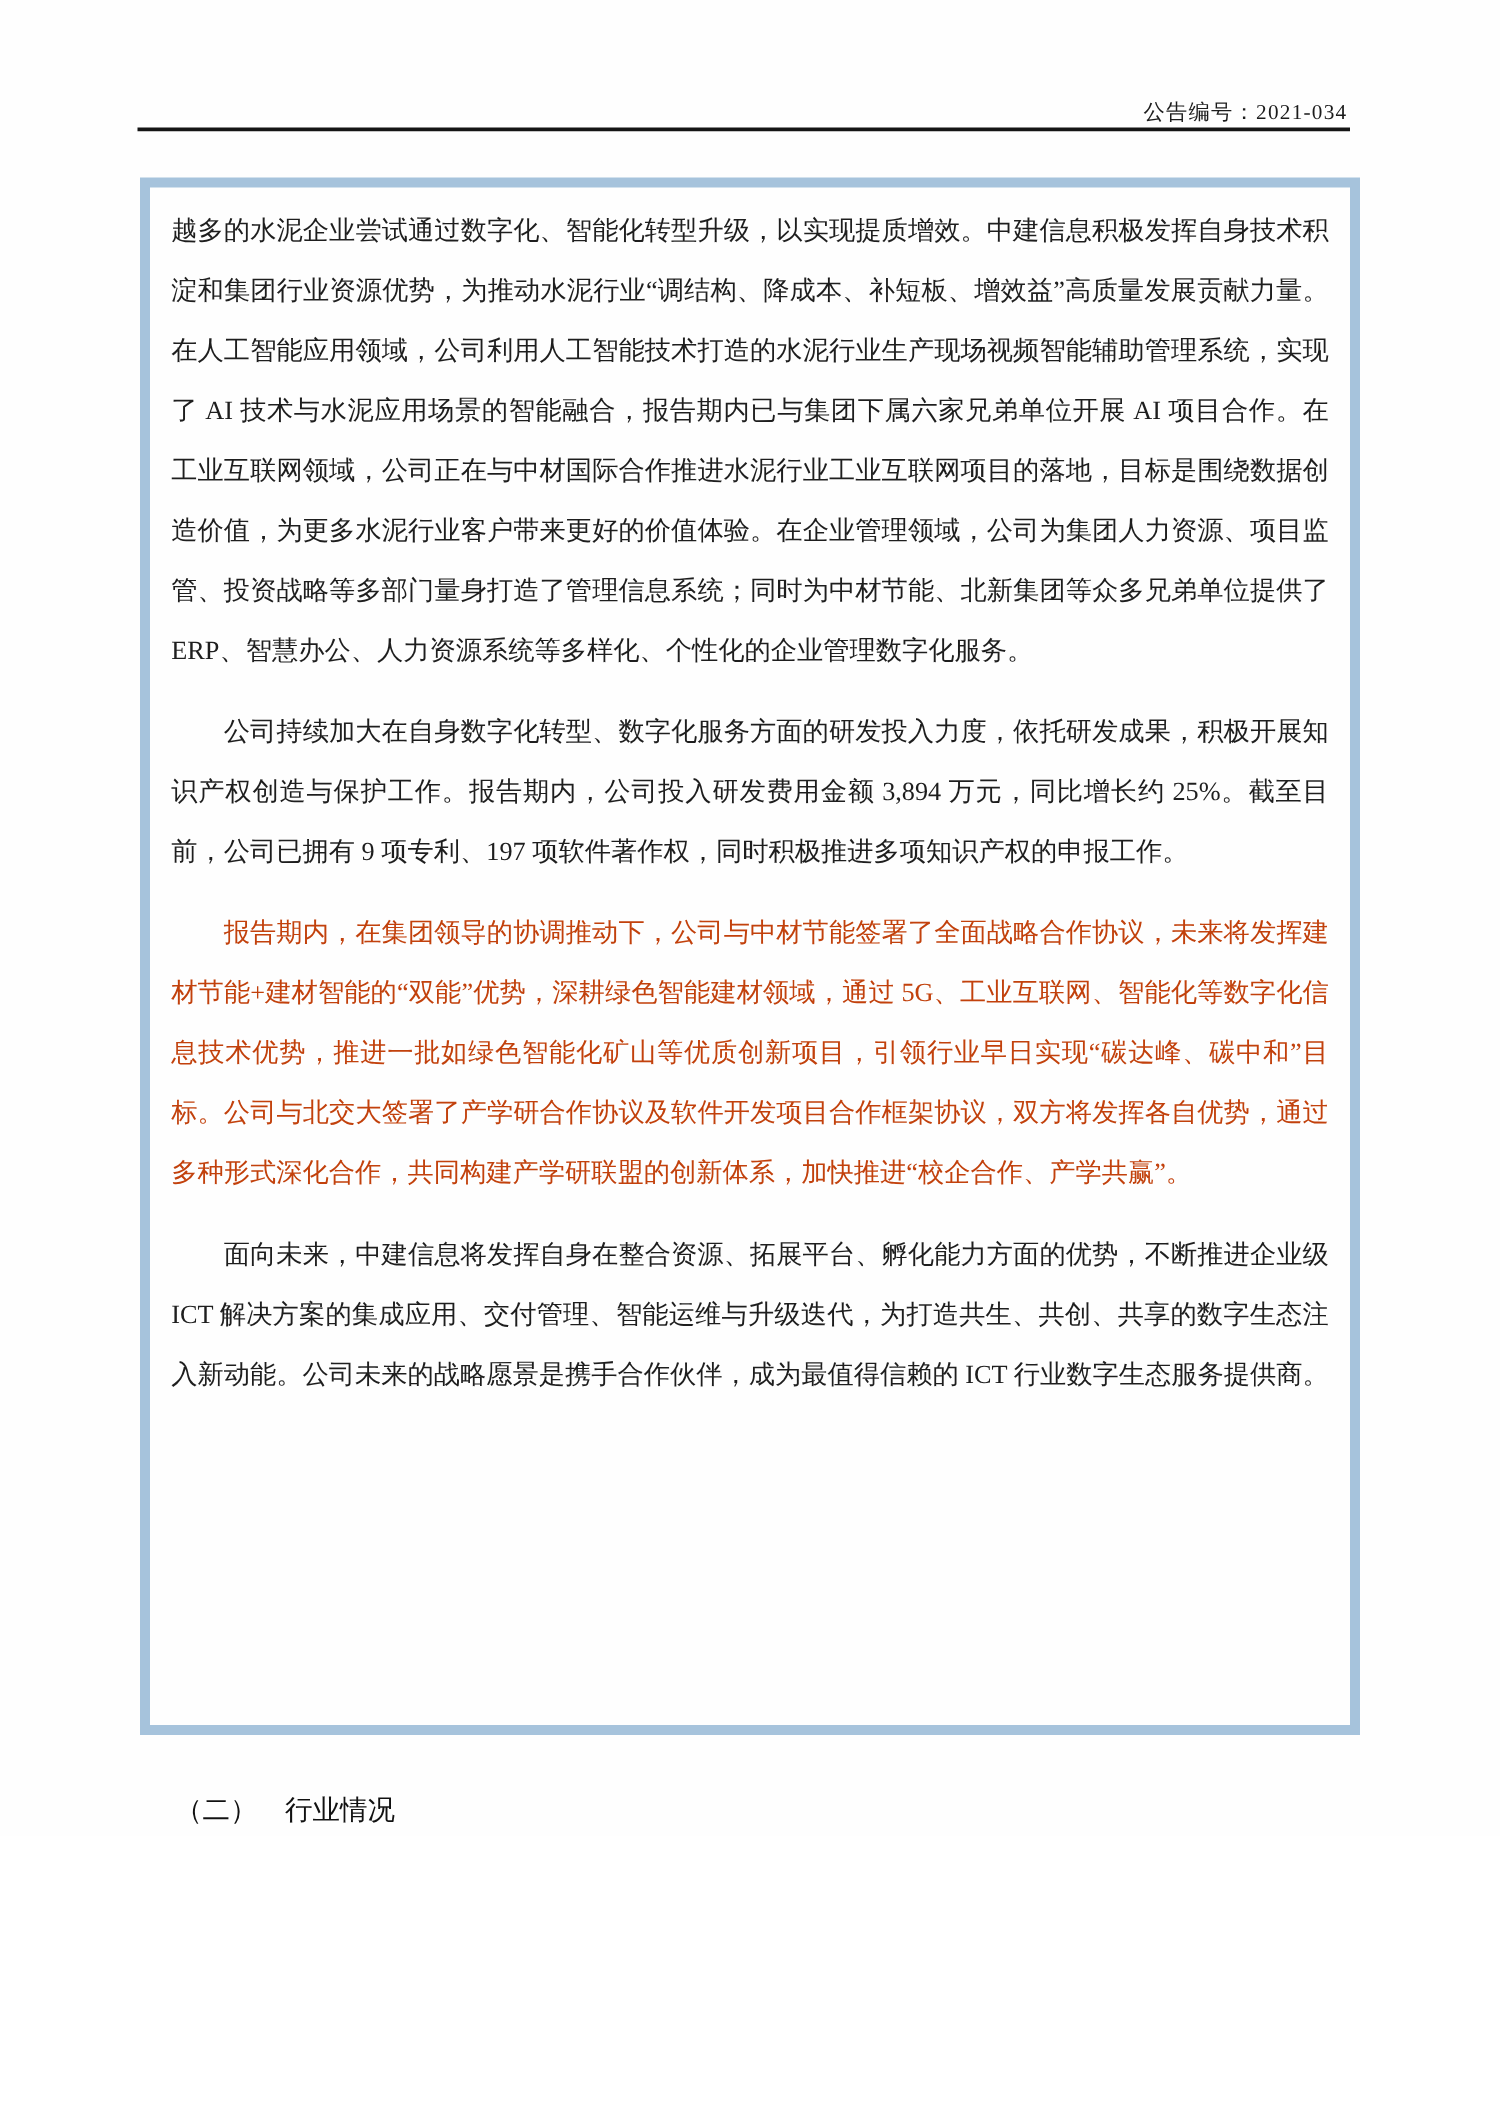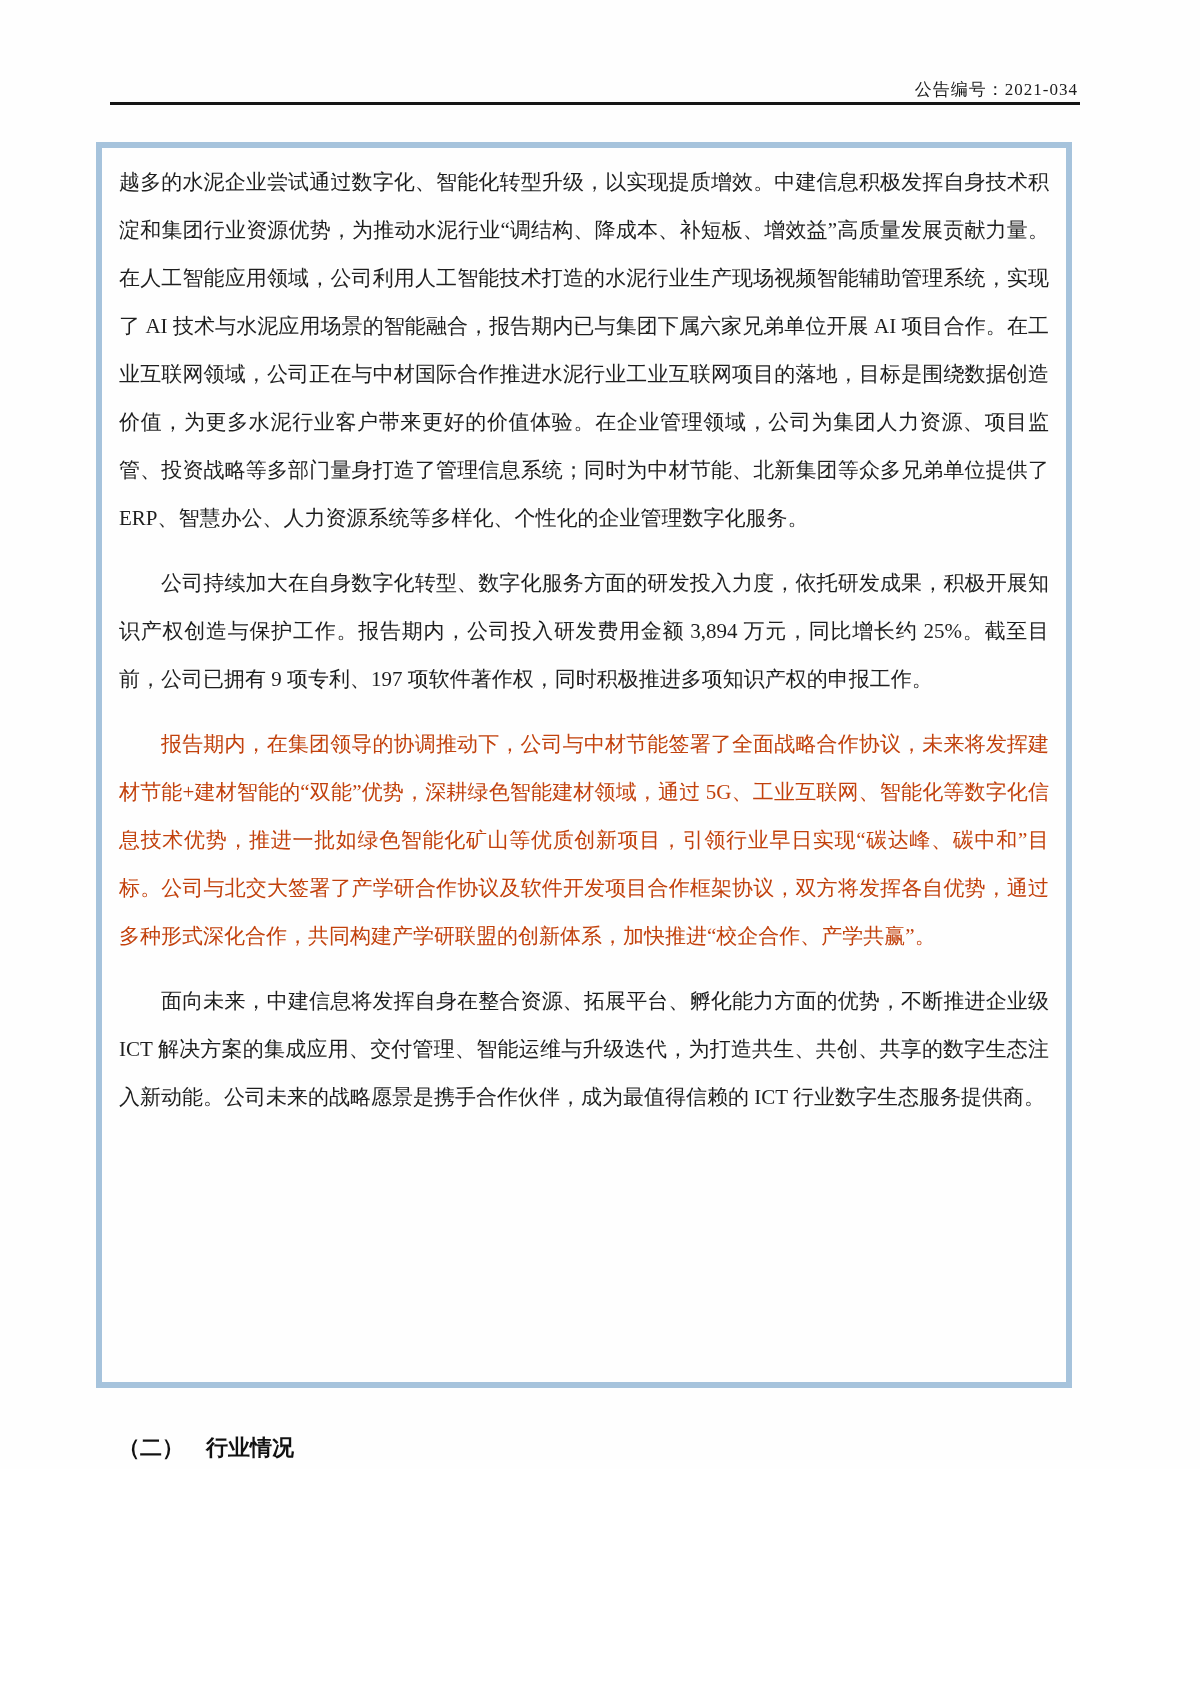--- a/index.html
+++ b/index.html
@@ -28,49 +28,49 @@
   .header-rule {
     position: absolute;
     left: 110px;
     top: 102px;
     width: 970px;
     height: 3px;
     background: #151515;
   }
   .main-text-box {
     position: absolute;
-    left: 96px;
+    left: 112px;
     top: 142px;
     width: 976px;
     height: 1246px;
     box-sizing: border-box;
-    border: 6px solid #ef4444;
+    border: 8px solid #ef4444;
     padding: 10px 17px 0 17px;
     overflow: hidden;
   }
   .para {
     margin: 0;
     font-size: 21px;
     line-height: 48px;
     text-align: justify;
     text-align-last: left;
     color: #1e1e1e;
   }
   .para + .para {
     margin-top: 17px;
   }
   .para.indent {
     text-indent: 2em;
   }
   .section-heading {
     position: absolute;
-    left: 118px;
+    left: 140px;
     top: 1433px;
     font-size: 22px;
-    font-weight: bold;
+    font-weight: normal;
     color: #111111;
     white-space: nowrap;
   }
   .subsection-box {
     position: absolute;
     left: 112px;
     top: 1479px;
     width: 976px;
     height: 68px;
     box-sizing: border-box;

